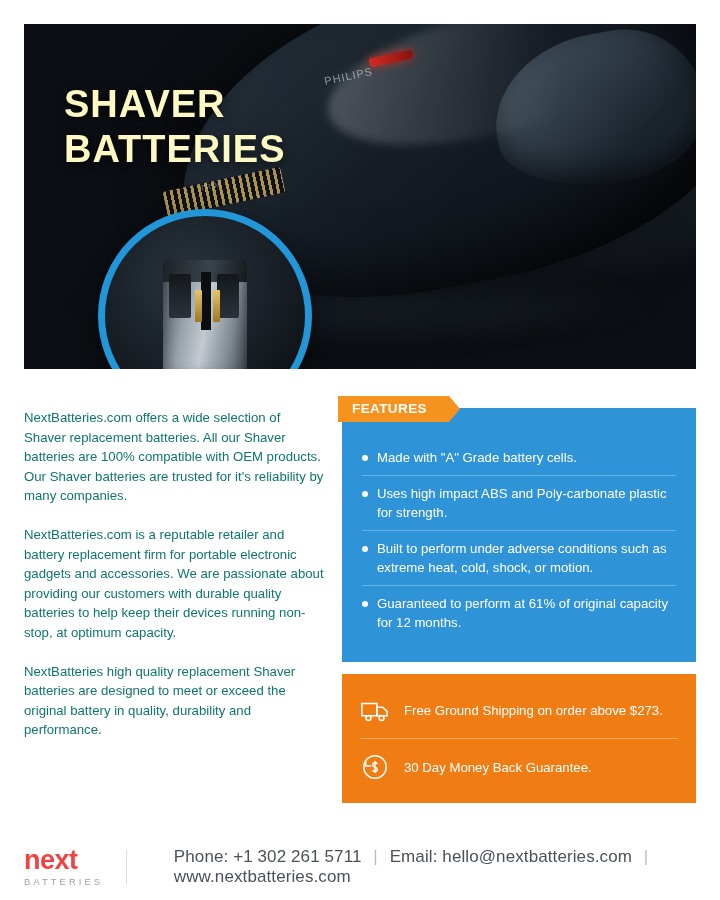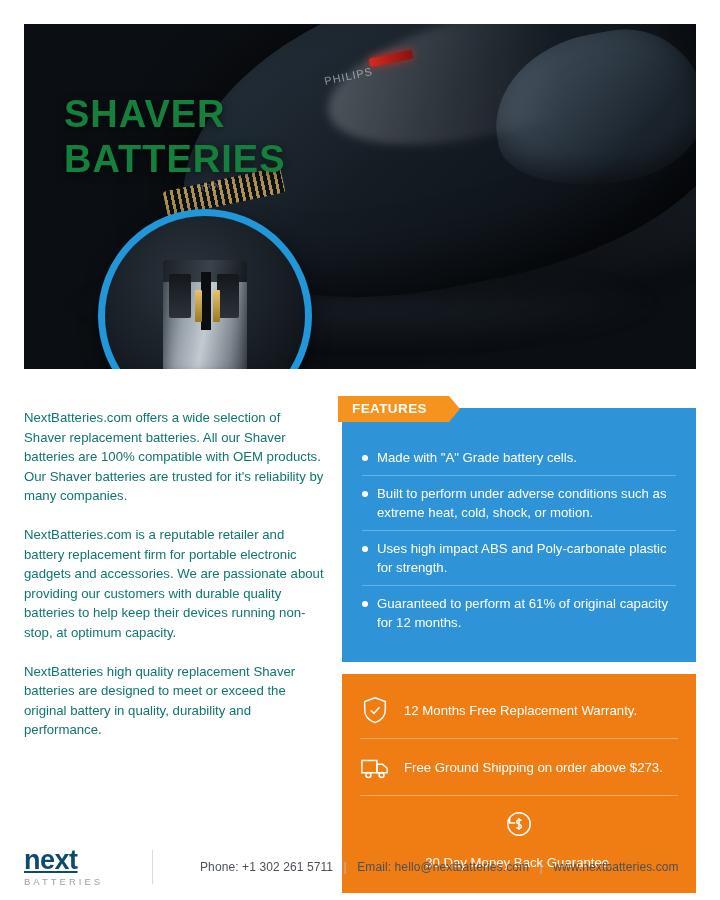--- a/index.html
+++ b/index.html
@@ -80,22 +80,22 @@
     color: rgba(200,210,220,.45); font-size: 8px; letter-spacing: .5px;
   }
   .shaver-shadow {
     position: absolute; left: 40px; top: 235px;
     width: 600px; height: 90px;
     background: radial-gradient(ellipse at center, rgba(40,52,64,.55), rgba(0,0,0,0) 70%);
     filter: blur(6px);
   }
 
   .hero-title {
-    position: absolute; left: 40px; top: 68px;
-    color: #15803d;
+    position: absolute; left: 40px; top: 58px;
+    color: #fef9c3;
     font-size: 38px; font-weight: bold;
     letter-spacing: 1px; line-height: 1.18;
     text-shadow: 0 2px 10px rgba(0,0,0,.6);
   }
 
   
   .battery-circle {
     position: absolute; left: 74px; top: 185px;
     width: 214px; height: 214px;
     border-radius: 50%;
@@ -196,43 +196,42 @@
     background: #f07c14;
     width: 354px;
     padding: 8px 18px;
   }
   .benefit-item {
     display: flex; align-items: center; gap: 14px;
     color: #ffffff; font-size: 13.2px; line-height: 19px;
     padding: 13px 0;
     border-bottom: 1px solid rgba(255,255,255,.35);
   }
-  .benefit-item:last-child { border-bottom: none; flex-direction: column; }
+  .benefit-item:last-child { border-bottom: none; }
   .benefit-icon { flex: 0 0 auto; width: 30px; height: 30px; }
 
   
   .footer {
     position: absolute; left: 0; bottom: 0;
     width: 720px; height: 66px;
     display: flex; align-items: center;
     padding: 0 24px;
   }
   .logo { width: 122px; }
   .logo-next {
-    color: #0c4a6e; font-size: 27px; font-weight: bold; line-height: 27px;
+    color: #ef4444; font-size: 27px; font-weight: bold; line-height: 27px;
     letter-spacing: -.5px;
-    text-decoration: underline;
   }
   .logo-sub {
     color: #9aa2ab; font-size: 9.5px; letter-spacing: 3px; margin-top: 2px;
   }
   .footer-divider {
     width: 1px; height: 34px; background: #d8dce0; margin: 0 16px 0 6px;
   }
-  .footer-text { color: #4a5159; font-size: 12px; letter-spacing: .1px; margin-left: 31px; }
+  .footer-text { color: #4a5159; font-size: 17px; letter-spacing: .1px; margin-left: 31px; }
   .footer-text .sep { color: #b6bcc3; margin: 0 7px; }
 </style>
 </head>
 <body>
 
 <div class="page">
 
   <div class="hero">
     <div class="hero-bg"></div>
     <div class="shaver-shadow"></div>
@@ -274,43 +273,34 @@
 
       <div class="features-box">
         <div class="ribbon">FEATURES</div>
 
         <div class="feature-item">
           <span class="bullet"></span>
           <span>Made with "A" Grade battery cells.</span>
         </div>
         <div class="feature-item">
           <span class="bullet"></span>
-          <span>Built to perform under adverse conditions such as extreme heat, cold, shock, or motion.</span>
+          <span>Uses high impact ABS and Poly-carbonate plastic for strength.</span>
         </div>
         <div class="feature-item">
           <span class="bullet"></span>
-          <span>Uses high impact ABS and Poly-carbonate plastic for strength.</span>
+          <span>Built to perform under adverse conditions such as extreme heat, cold, shock, or motion.</span>
         </div>
         <div class="feature-item">
           <span class="bullet"></span>
           <span>Guaranteed to perform at 61% of original capacity for 12 months.</span>
         </div>
       </div>
 
       <div class="benefits-box">
 
-        <div class="benefit-item">
-          <span class="benefit-icon">
-            <svg viewBox="0 0 32 32" width="30" height="30" fill="none" stroke="#ffffff" stroke-width="1.6">
-              <path d="M16 3 L27 7 V16 C27 23 21.5 27.5 16 29.5 C10.5 27.5 5 23 5 16 V7 Z"></path>
-              <path d="M11.5 16.5 L14.8 19.6 L20.8 13"></path>
-            </svg>
-          </span>
-          <span>12 Months Free Replacement Warranty.</span>
-        </div>
 
         <div class="benefit-item">
           <span class="benefit-icon">
             <svg viewBox="0 0 32 32" width="30" height="30" fill="none" stroke="#ffffff" stroke-width="1.6">
               <path d="M2 9 H18 V22 H2 Z"></path>
               <path d="M18 13 H24 L29 17.5 V22 H18 Z"></path>
               <circle cx="9" cy="24.5" r="2.6"></circle>
               <circle cx="23" cy="24.5" r="2.6"></circle>
             </svg>
           </span>

